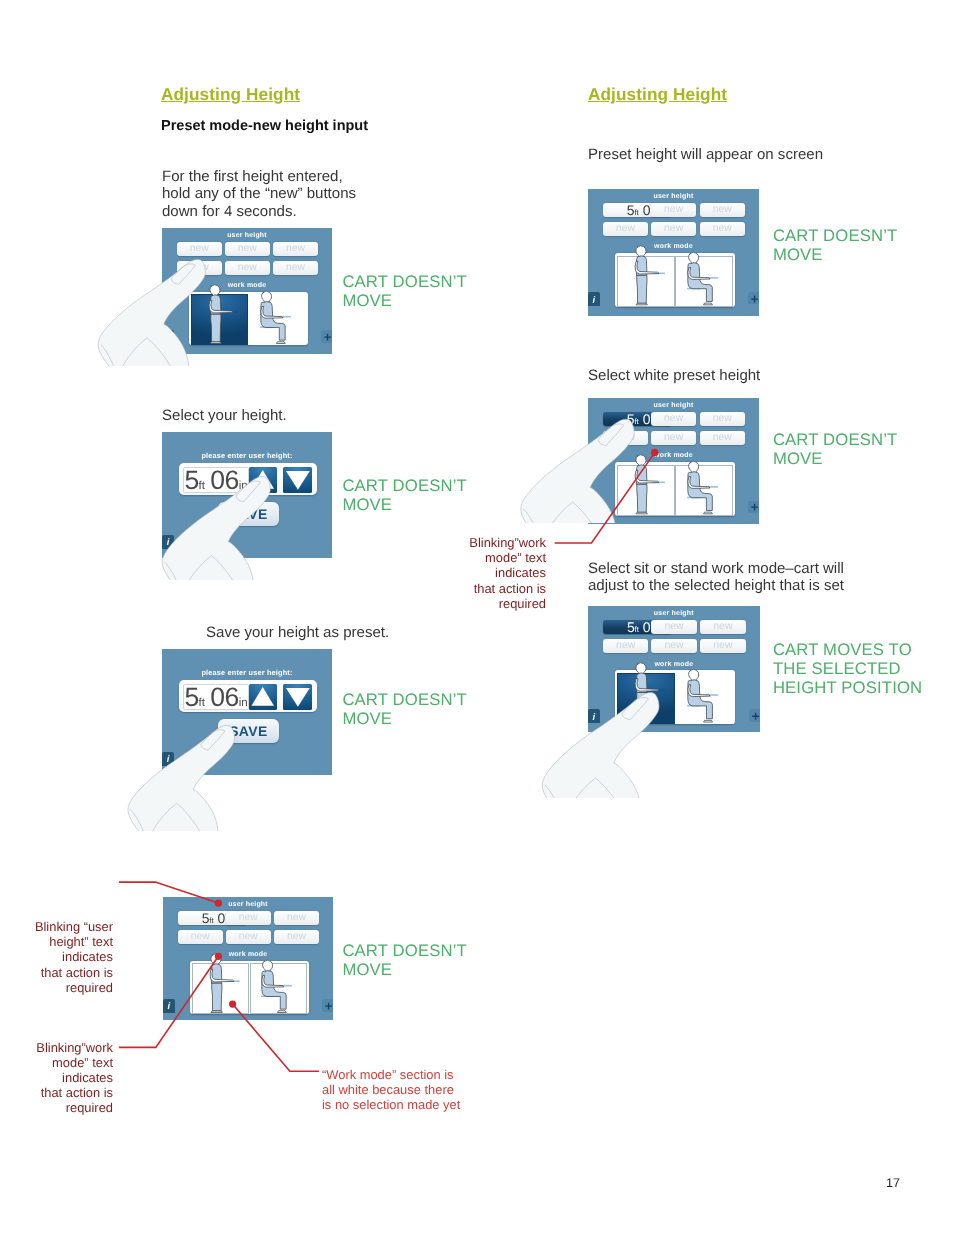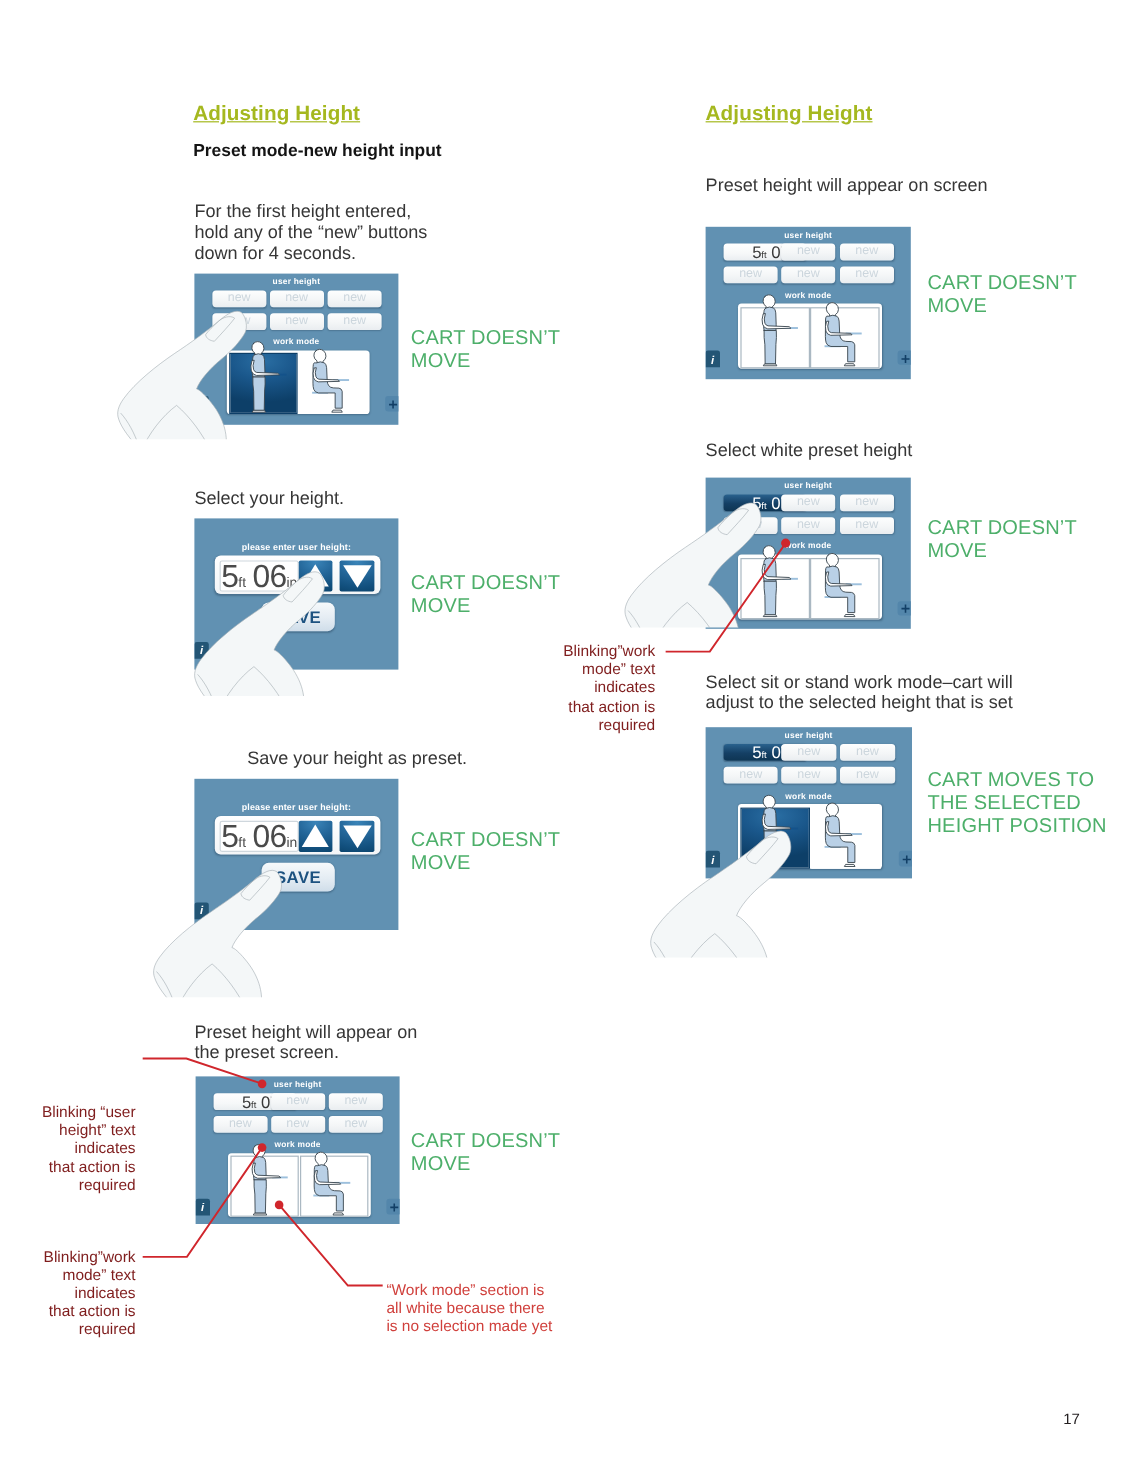--- a/index.html
+++ b/index.html
@@ -51,22 +51,20 @@
 MOVE</div>
 
   <div class="abs body" style="left:162px;top:407px;">Select your height.</div>
   <div class="abs green" style="left:342.4px;top:476.0px;">CART DOESN’T
 MOVE</div>
 
   <div class="abs body" style="left:162px;top:624px;margin-left:44px;">Save your height as preset.</div>
   <div class="abs green" style="left:342.4px;top:690.0px;">CART DOESN’T
 MOVE</div>
 
-  <div class="abs body" style="left:162px;top:852px;">Preset height will appear on
-the preset screen.</div>
   <div class="abs green" style="left:342.4px;top:941.0px;">CART DOESN’T
 MOVE</div>
 
   <div class="abs red" style="left:10px;top:919px;width:103px;text-align:right;">Blinking “user
 height” text
 indicates
 that action is
 required</div>
   <div class="abs red" style="left:10px;top:1039.5px;width:103px;">Blinking”work
 mode” text

